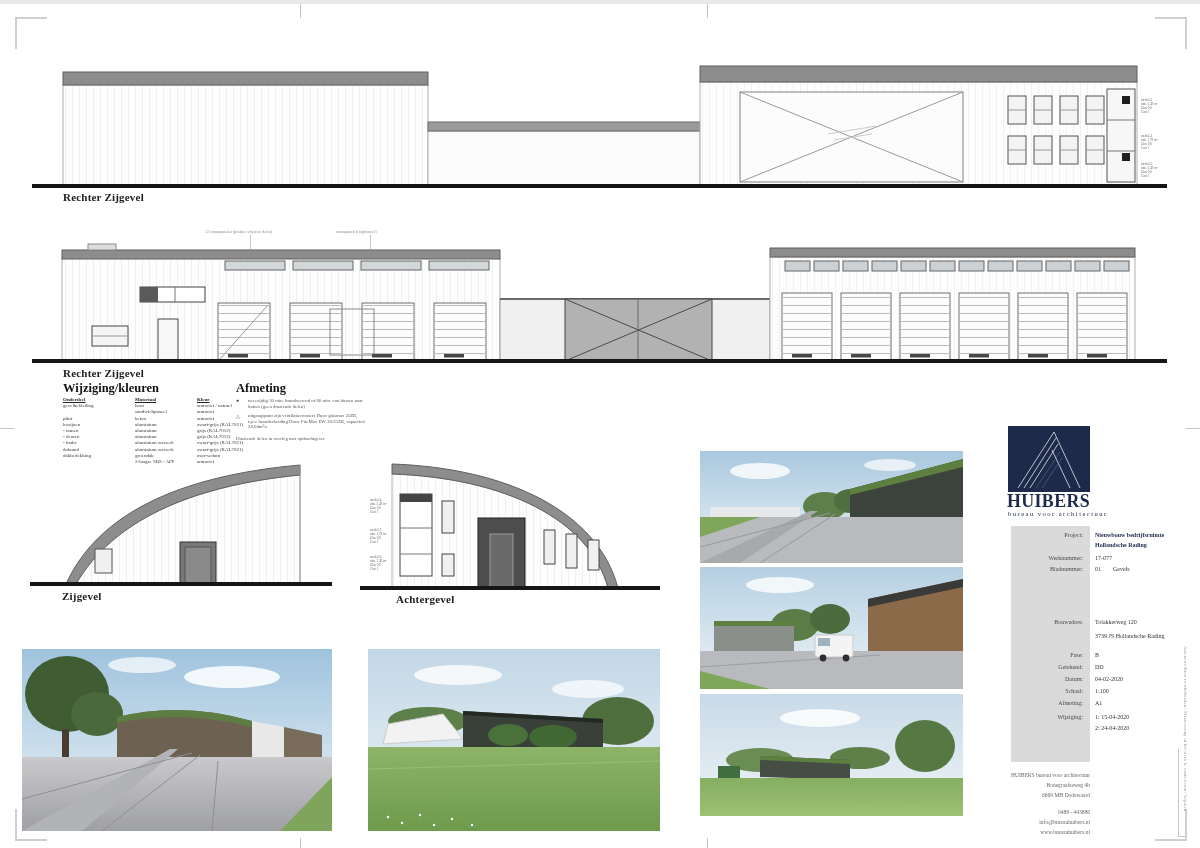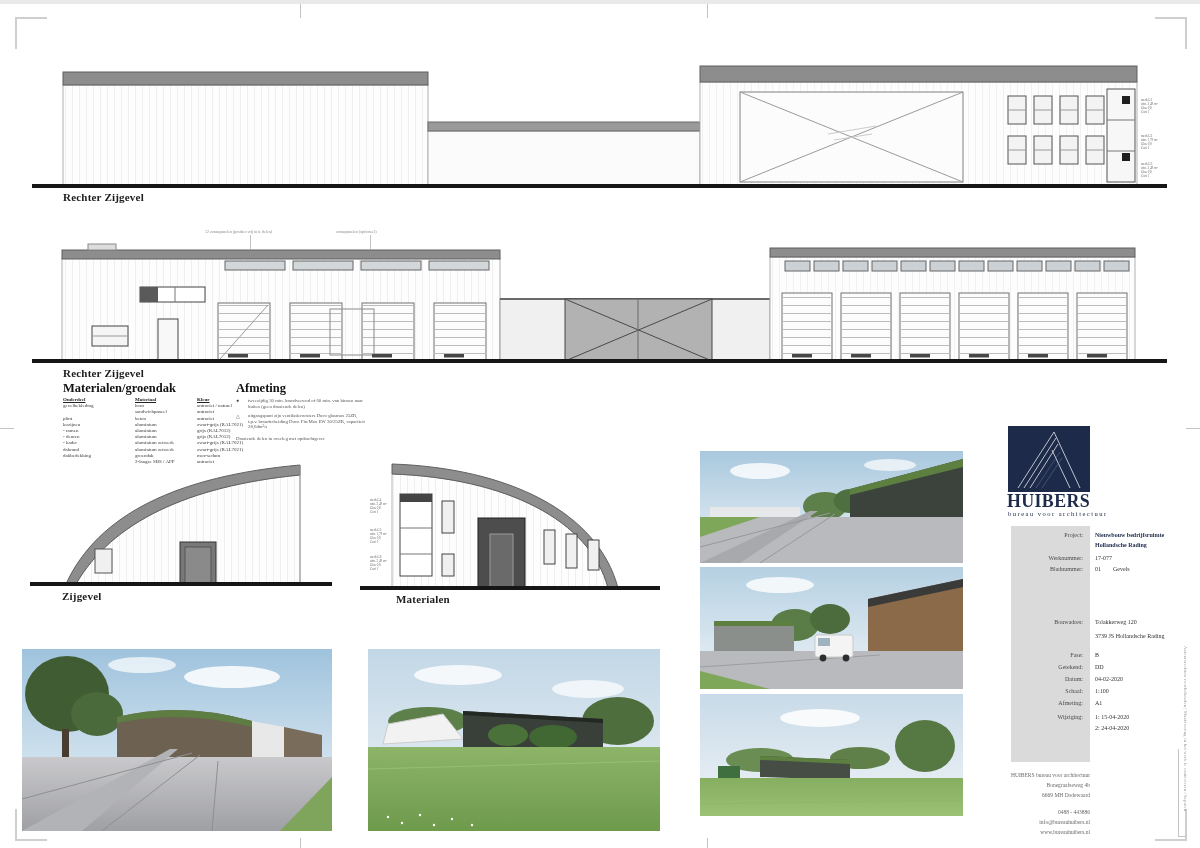--- a/index.html
+++ b/index.html
@@ -212,21 +212,21 @@
         <rect x="821" y="128" width="20" height="3.5" fill="#474747"></rect>
       <rect x="880" y="128" width="20" height="3.5" fill="#474747"></rect>
         <rect x="939" y="128" width="20" height="3.5" fill="#474747"></rect>
       <rect x="998" y="128" width="20" height="3.5" fill="#474747"></rect>
         <rect x="1057" y="128" width="20" height="3.5" fill="#474747"></rect>
     </g>
     <line x1="2" y1="135" x2="1137" y2="135" stroke="#161616" stroke-width="4"></line>
   </svg>
   <div class="abs lbl" style="left:63px;top:363px">Rechter Zijgevel</div>
 
-  <div class="abs hdg" style="left:63px;top:377px">Materialen/groendak</div>
+  <div class="abs hdg" style="left:63px;top:377px">Wijziging/kleuren</div>
   <div class="abs mat-table" style="left:63px;top:393px">
     <div class="mat-row mat-head">
       <span>Onderdeel</span>
         <span>Materiaal</span>
         <span>Kleur</span>
     </div>
     <div class="mat-row">
         <span>gevelbekleding</span>
         <span>hout</span>
         <span>antraciet / naturel</span>
@@ -342,21 +342,21 @@
     <line x1="42" y1="98" x2="74" y2="98" stroke="#777777"></line>
     <rect x="84" y="45" width="12" height="32" fill="#f0f0f0" stroke="#444444"></rect>
     <rect x="84" y="98" width="12" height="22" fill="#f0f0f0" stroke="#444444"></rect>
     <rect x="120" y="62" width="47" height="70" fill="#4d4d4d" stroke="#222222"></rect>
     <rect x="132" y="78" width="23" height="54" fill="#6a6a6a" stroke="#9a9a9a"></rect>
     <rect x="186" y="74" width="11" height="34" fill="#f0f0f0" stroke="#444444"></rect>
     <rect x="208" y="78" width="11" height="34" fill="#f0f0f0" stroke="#444444"></rect>
     <rect x="230" y="84" width="11" height="30" fill="#f0f0f0" stroke="#444444"></rect>
     <line x1="2" y1="132" x2="302" y2="132" stroke="#161616" stroke-width="4"></line>
   </svg>
-  <div class="abs lbl" style="left:396px;top:589px">Materialen</div>
+  <div class="abs lbl" style="left:396px;top:589px">Achtergevel</div>
 
   <svg class="abs" style="left:700px;top:447px" width="263" height="112" viewBox="0 0 263 112">
     <defs>
         <linearGradient id="sky1" x1="0" y1="0" x2="0" y2="1">
           <stop offset="0" stop-color="#a9c8de"></stop>
           <stop offset="1" stop-color="#edf3f8"></stop>
         </linearGradient>
       </defs>
     <rect width="263" height="112" fill="url(#sky1)"></rect>
     <ellipse cx="60" cy="20" rx="30" ry="8" fill="#ffffff" opacity="0.8"></ellipse>

